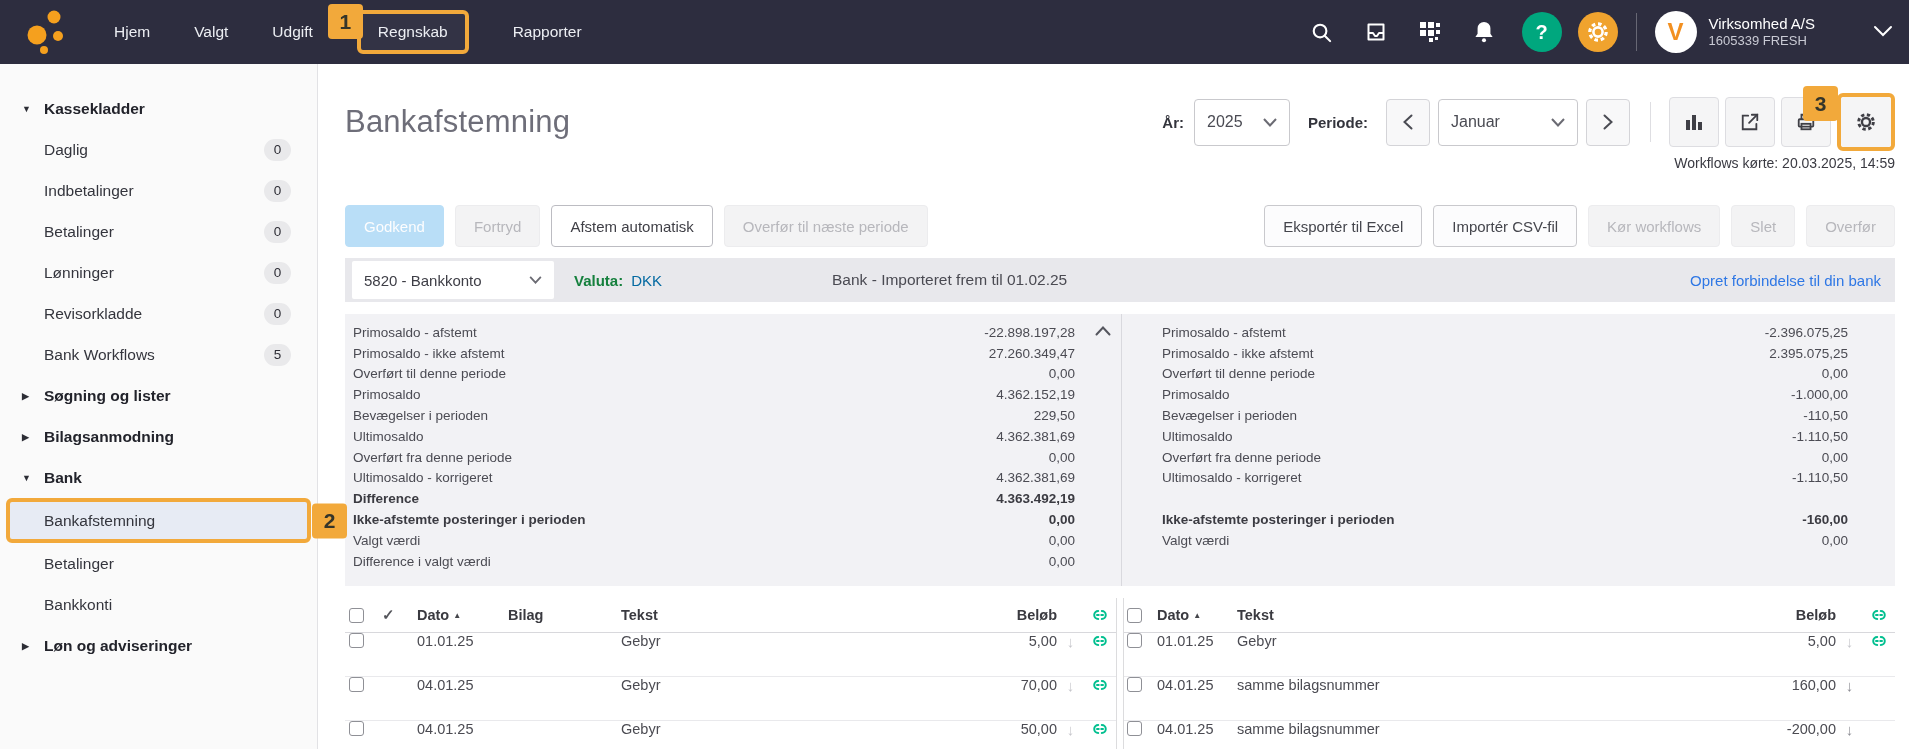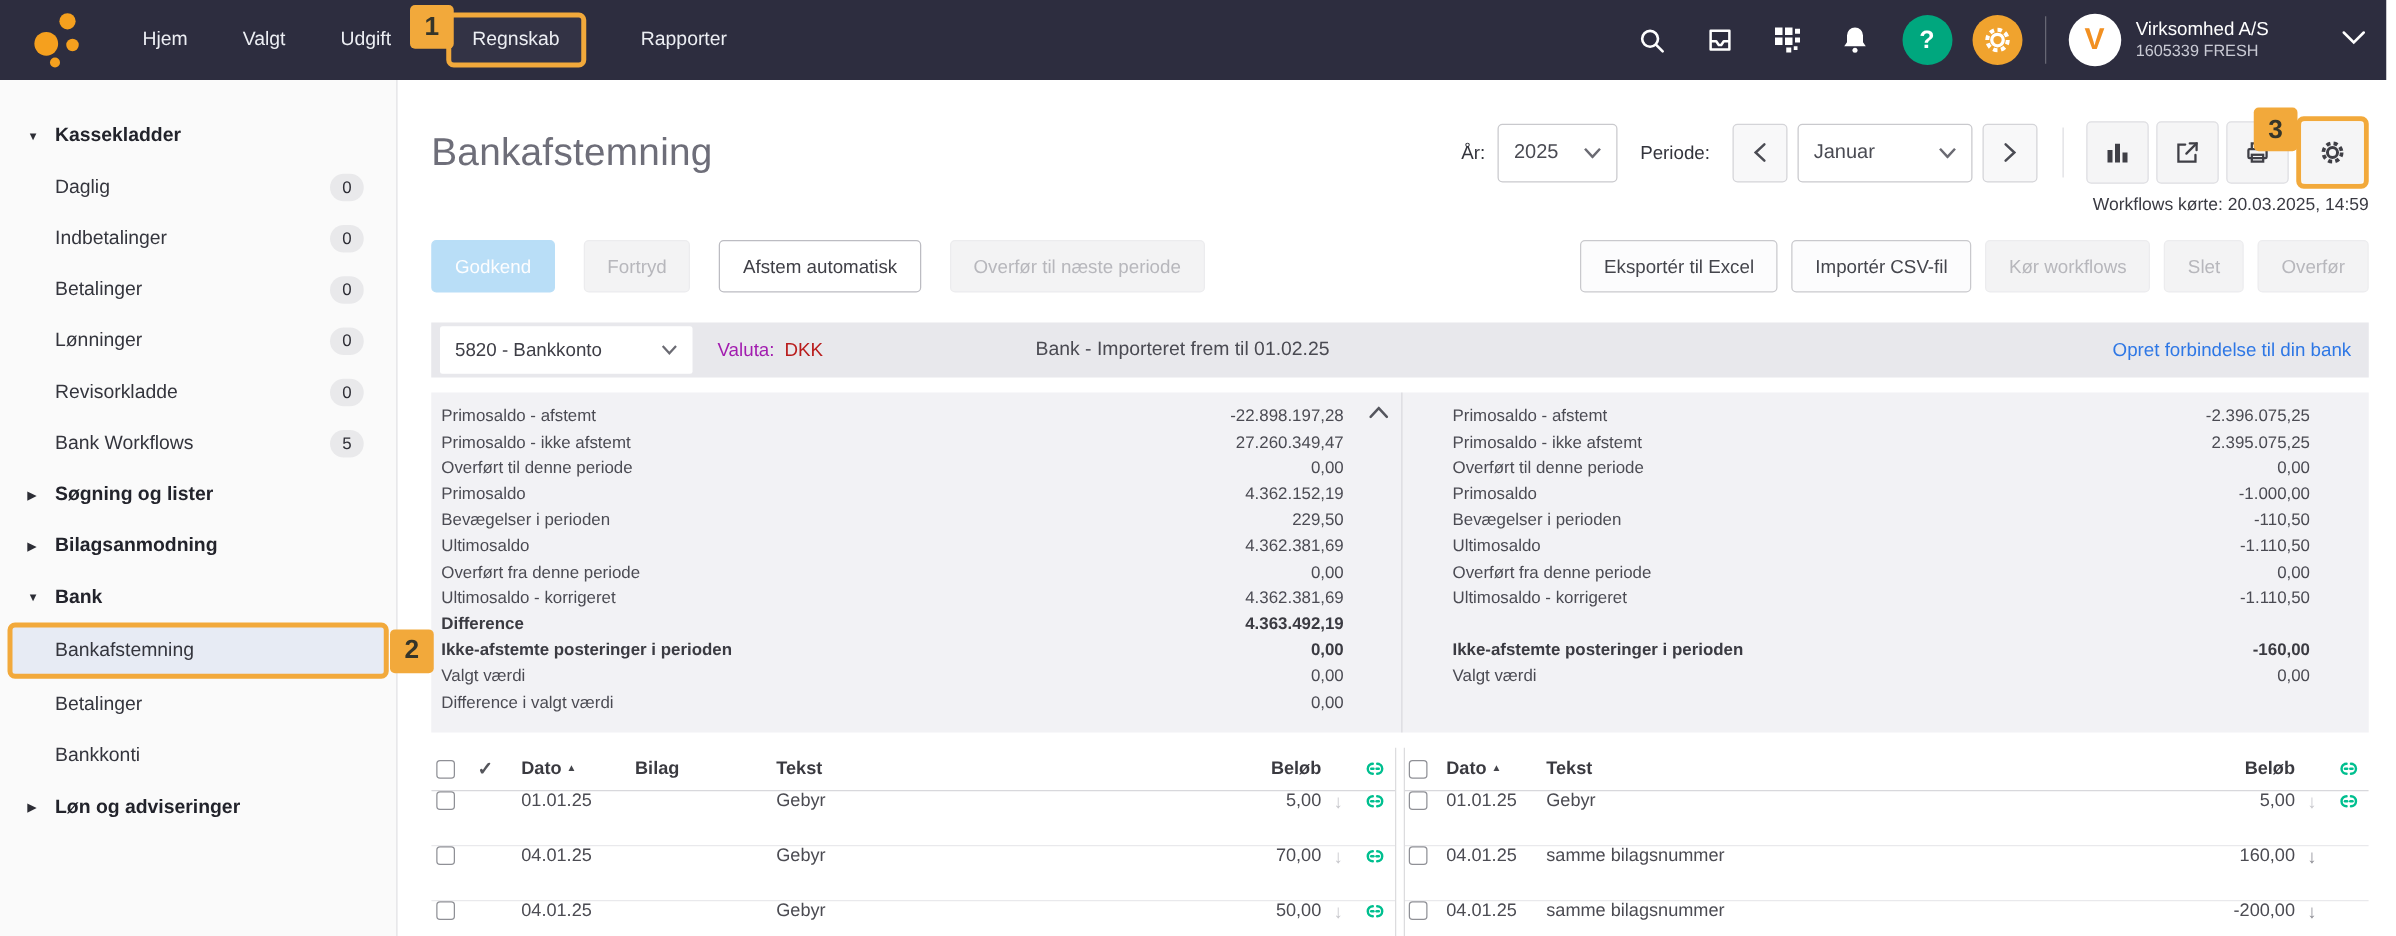--- a/index.html
+++ b/index.html
@@ -52,57 +52,57 @@
   .badge-2 { right:-40px; top:50%; transform:translateY(-50%); }
 
   
   .content { position:absolute; top:64px; left:318px; width:1599px; height:685px;
     background:#fff; }
   .page-title { position:absolute; top:40px; left:27px; font-size:31px;
     color:#6e6e79; font-weight:400; letter-spacing:0.2px; }
 
   .hdr-controls { position:absolute; top:33px; right:22px; height:50px;
     display:flex; align-items:center; }
-  .hdr-label { font-size:15px; font-weight:normal; color:#33343c; margin:0 10px 0 18px; }
+  .hdr-label { font-size:15px; font-weight:bold; color:#33343c; margin:0 10px 0 18px; }
   .sel-box { height:47px; background:#fff; border:1px solid #c9c9cd; border-radius:4px;
     display:flex; align-items:center; justify-content:space-between; padding:0 12px;
     font-size:16px; color:#4a4b53; cursor:pointer; }
   .sel-year { width:96px;text-align:right; }
   .sel-period { width:140px; }
   .sq-btn { width:44px; height:47px; background:#f8f8f9; border:1px solid #d4d4d8;
     border-radius:4px; display:flex; align-items:center; justify-content:center;
     cursor:pointer; margin:0 8px; }
   .hdr-divider { width:1px; height:40px; background:#dedee2; margin:0 12px; }
   .icon-btn { width:50px; height:50px; background:#f5f5f6; border:1px solid #dddde1;
     border-radius:4px; display:flex; align-items:center; justify-content:center;
     cursor:pointer; margin-left:6px; }
   .hl-3 { position:relative; border:4px solid #F2A93B; border-radius:6px; margin-left:6px; }
   .hl-3 .icon-btn { margin:0; border:none; }
   .badge-3 { left:-38px; top:-11px; }
 
   .workflows-ran { position:absolute; top:91px; right:22px; font-size:14px; color:#3a3a42; }
 
-  .toolbar { position:absolute; top:128px; left:27px; right:22px; display:flex;gap:12px; }
+  .toolbar { position:absolute; top:141px; left:27px; right:22px; display:flex; }
   .btn { height:42px; border-radius:4px; padding:0 18px; font-size:15px;
     display:flex; align-items:center; justify-content:center; cursor:pointer;
     white-space:nowrap; margin-right:11px; font-family:"Liberation Sans",sans-serif; }
   .btn:last-child { margin-right:0; }
   .btn-primary-dis { background:#b9def7; color:#fdfdfe; border:1px solid #b9def7; }
   .btn-dis { background:#f3f3f4; color:#b7b7bc; border:1px solid #ececee; }
   .btn-active { background:#fff; color:#3f3f46; border:1px solid #bcbcc2; }
   .btn-sec { background:#fcfcfd; color:#44454c; border:1px solid #c9c9cd; }
   .toolbar-right { margin-left:auto; display:flex; }
 
   .bankbar { position:absolute; top:194px; left:27px; right:22px; height:44px;
     background:#e8e8ec; display:flex; align-items:center; }
   .bank-select { width:202px; height:38px; background:#fff; margin-left:7px;
     display:flex; align-items:center; justify-content:space-between; padding:0 12px;
     font-size:15px; color:#3e3e46; cursor:pointer; border-radius:2px; }
-  .valuta-label { font-weight:normal; font-size:15px; color:#a21caf; margin-left:20px; }
-  .valuta-val { font-size:15px; color:#b91c1c; margin-left:8px; }
+  .valuta-label { font-weight:bold; font-size:15px; color:#15803d; margin-left:20px; }
+  .valuta-val { font-size:15px; color:#0369a1; margin-left:8px; }
   .bank-status { font-size:15.5px; color:#4a4a52; margin-left:170px; }
   .bank-link { margin-left:auto; margin-right:14px; font-size:15px; color:#2E77E5;
     cursor:pointer; }
 
   
   .summary { position:absolute; top:250px; left:27px; right:22px; height:272px;
     background:#f2f2f5; display:flex; }
   .sum-col { padding-top:8px; }
   .sum-col-left { width:777px; border-right:1px solid #d9d9de; position:relative; }
   .sum-col-right { flex:1; }

